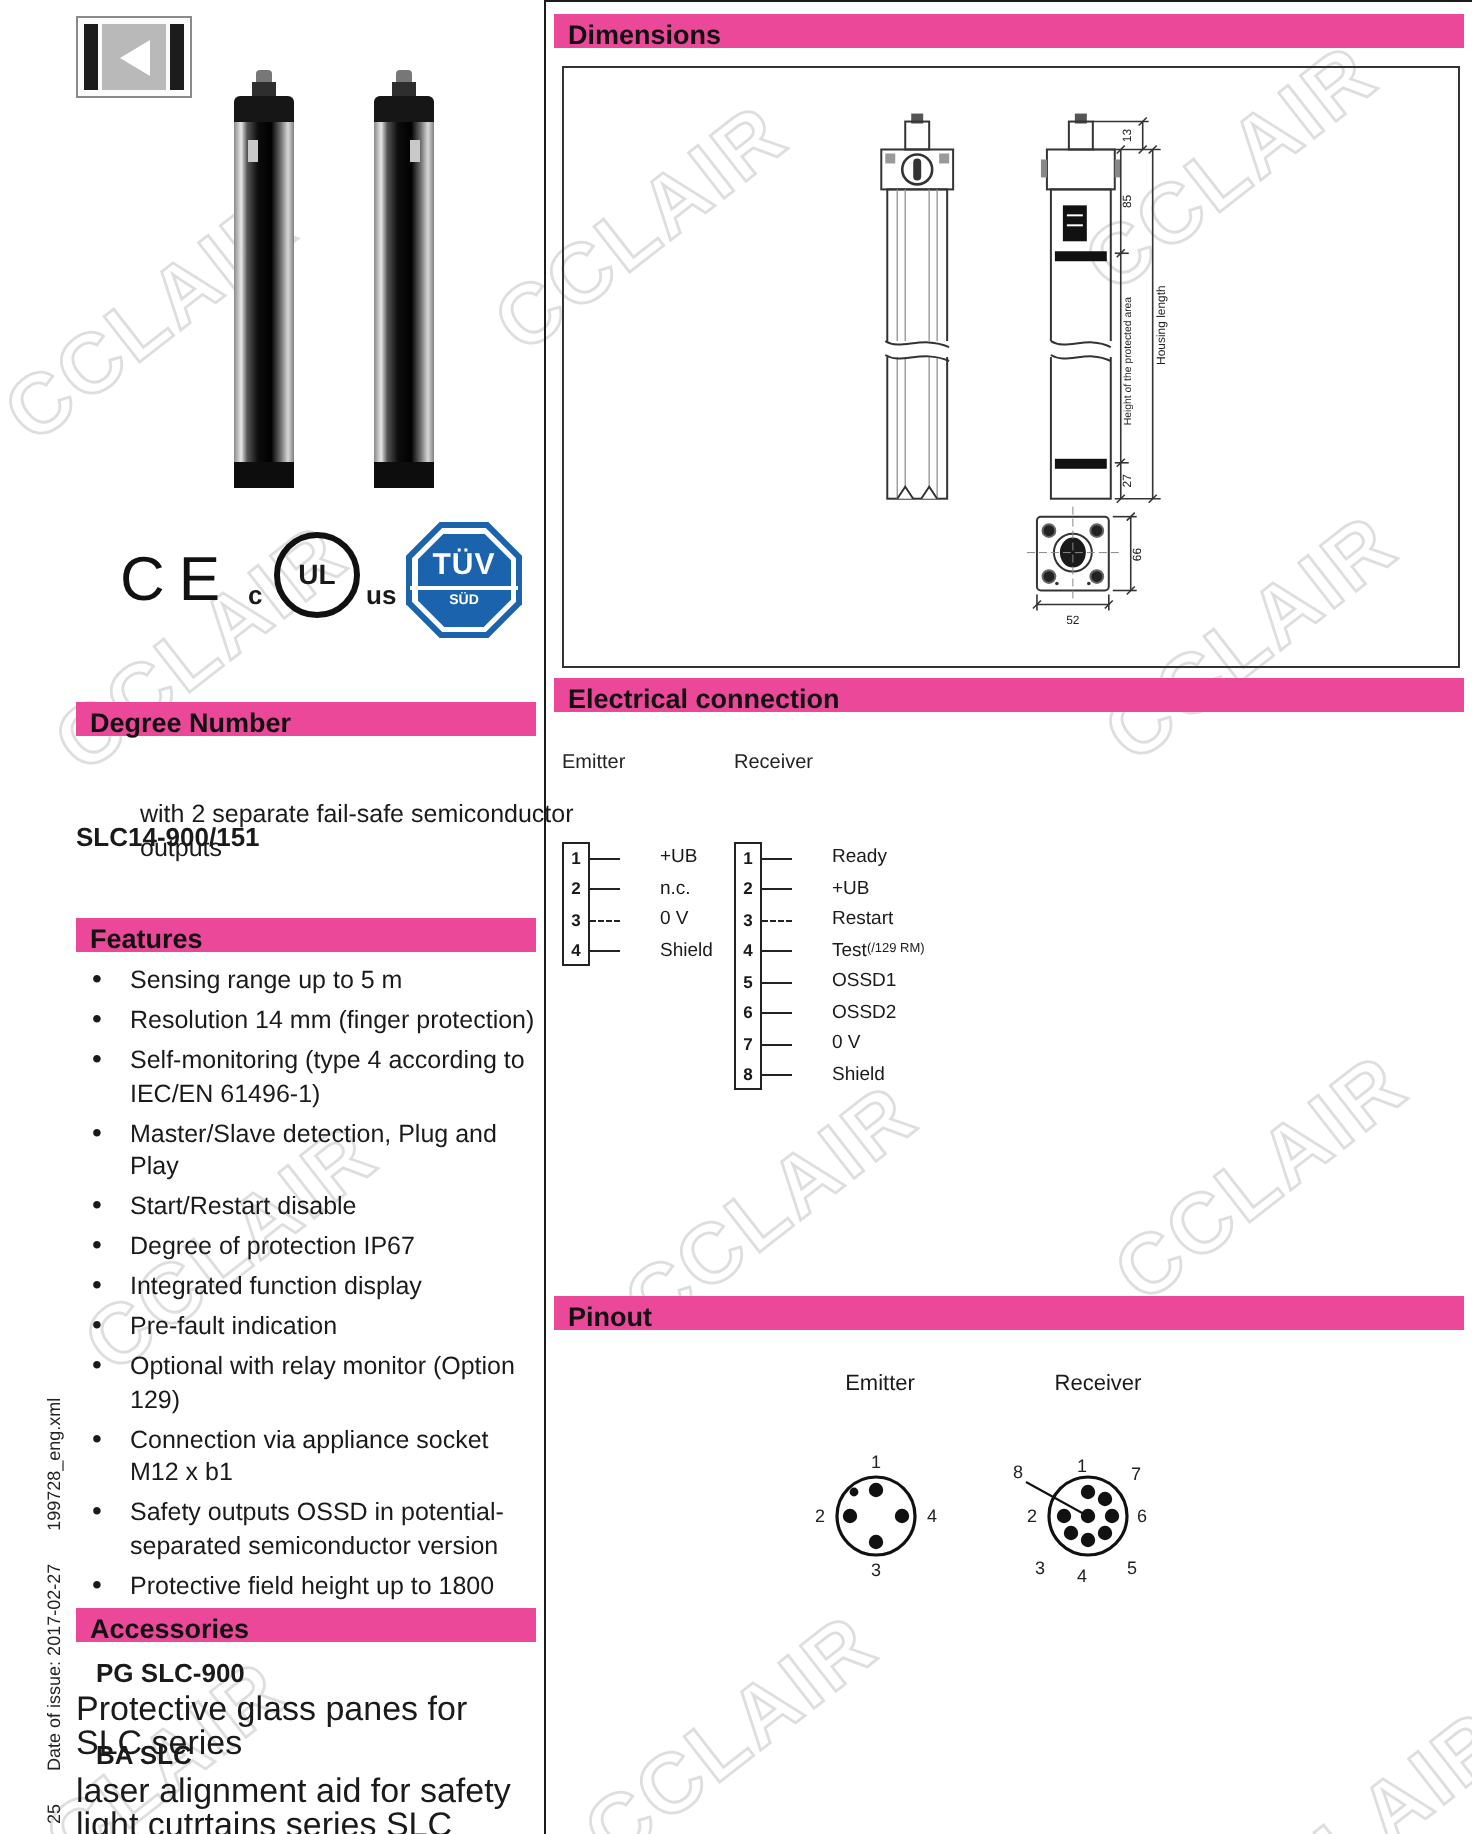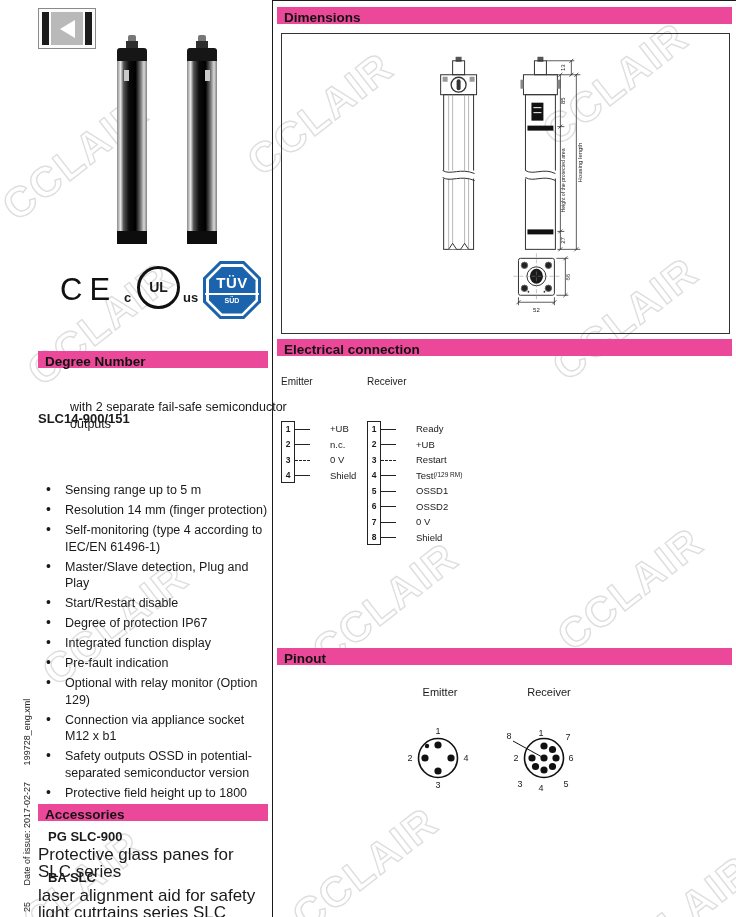--- a/index.html
+++ b/index.html
@@ -165,20 +165,21 @@
         <div class="oct o3"></div>
       <div class="tuv-text">TÜV</div>
       <div class="tuv-line"></div>
       <div class="tuv-sud">SÜD</div>
     </div>
 
     <div class="secbar left" style="top:351px">Degree Number</div>
     <div class="model-name">SLC14-900/151</div>
     <div class="model-desc">with 2 separate fail-safe semiconductor outputs</div>
 
+    <div class="secbar left" style="top:459px">Features</div>
     <ul class="features-list">
       <li>Sensing range up to 5 m</li>
       <li>Resolution 14 mm (finger protection)</li>
       <li>Self-monitoring (type 4 according to IEC/EN 61496-1)</li>
       <li>Master/Slave detection, Plug and Play</li>
       <li>Start/Restart disable</li>
       <li>Degree of protection IP67</li>
       <li>Integrated function display</li>
       <li>Pre-fault indication</li>
       <li>Optional with relay monitor (Option 129)</li>

